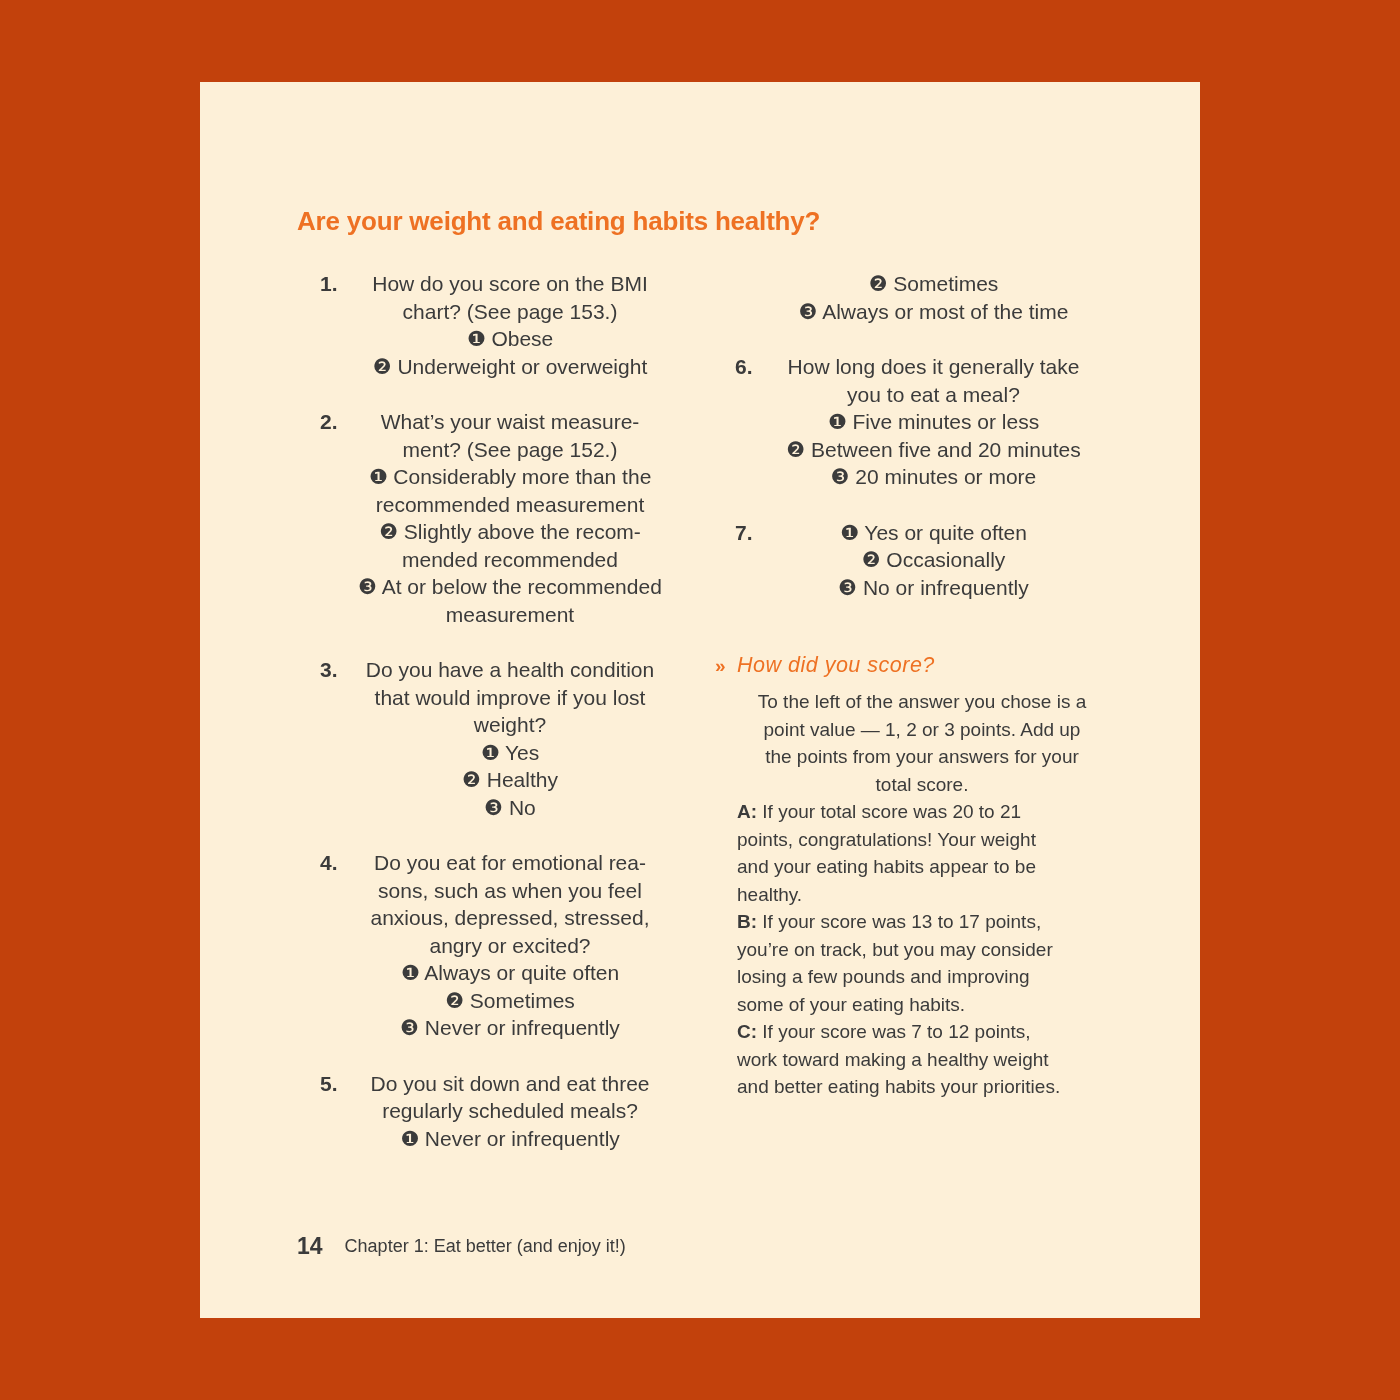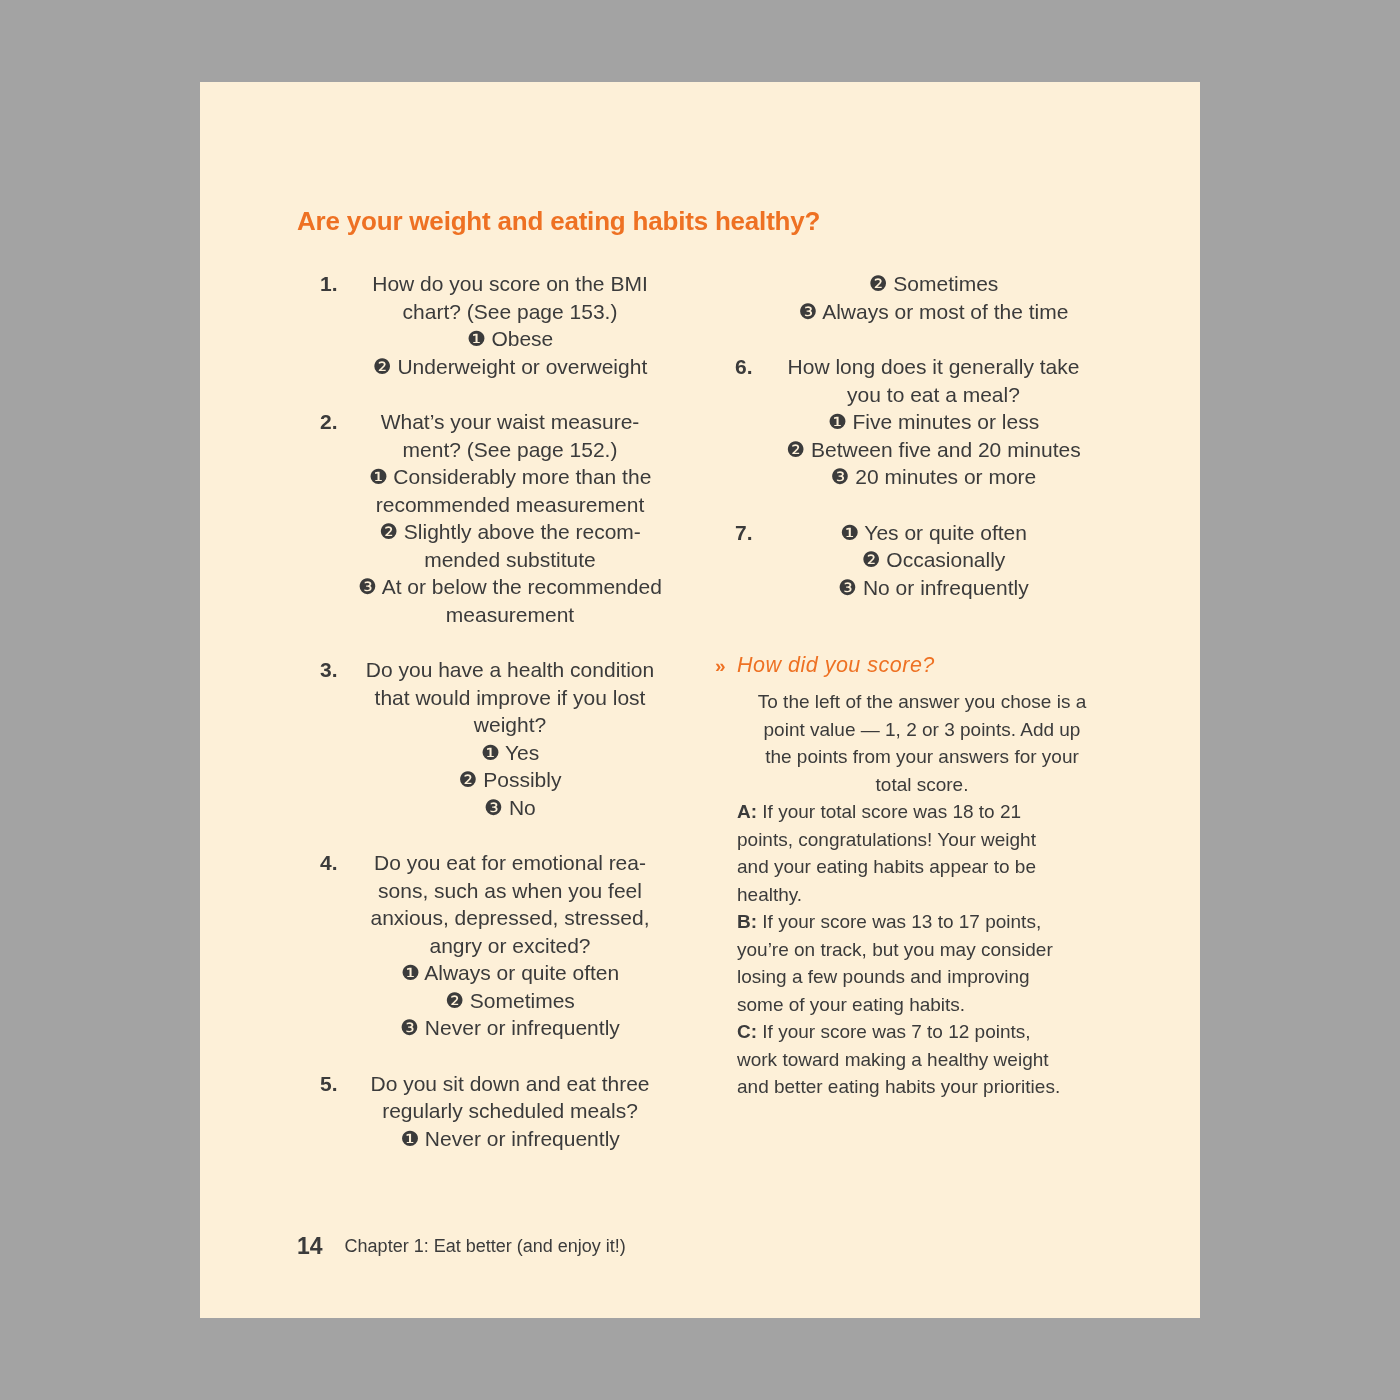--- a/index.html
+++ b/index.html
@@ -5,21 +5,21 @@
   html, body {
     margin: 0;
     padding: 0;
     background: #e6e6e7;
     font-family: "Liberation Sans", "DejaVu Sans", sans-serif;
   }
   .canvas {
     position: relative;
     width: 1400px;
     height: 1400px;
-    background: #a3a3a3;
+    background: #c2410c;
     overflow: hidden;
   }
   .page {
     position: absolute;
     left: 200px;
     top: 82px;
     width: 1000px;
     height: 1236px;
     background: #fdf0d8;
     box-sizing: border-box;
@@ -123,34 +123,34 @@
         </div>
 
         <div class="q">
           <div class="qnum">2.</div>
           <div class="qbody">
             <div class="qtext pre">What’s your waist measure-
 ment? (See page 152.)</div>
             <div class="opt pre">❶ Considerably more than the
 recommended measurement</div>
             <div class="opt pre">❷ Slightly above the recom-
-mended substitute</div>
+mended recommended</div>
             <div class="opt pre">❸ At or below the recommended
 measurement</div>
           </div>
         </div>
 
         <div class="q">
           <div class="qnum">3.</div>
           <div class="qbody">
             <div class="qtext pre">Do you have a health condition
 that would improve if you lost
 weight?</div>
             <div class="opt pre">❶ Yes</div>
-            <div class="opt pre">❷ Possibly</div>
+            <div class="opt pre">❷ Healthy</div>
             <div class="opt pre">❸ No</div>
           </div>
         </div>
 
         <div class="q">
           <div class="qnum">4.</div>
           <div class="qbody">
             <div class="qtext pre">Do you eat for emotional rea-
 sons, such as when you feel
 anxious, depressed, stressed,
@@ -201,21 +201,21 @@
             <div class="opt pre">❸ No or infrequently</div>
           </div>
         </div>
 
         <div class="score">
           <div class="score-heading"><span class="score-marker">»</span><span class="score-heading-text">How did you score?</span></div>
           <p class="pre">To the left of the answer you chose is a
 point value — 1, 2 or 3 points. Add up
 the points from your answers for your
 total score.</p>
-          <p><b>A:</b> <span class="pre">If your total score was 18 to 21
+          <p><b>A:</b> <span class="pre">If your total score was 20 to 21
 points, congratulations! Your weight
 and your eating habits appear to be
 healthy.</span></p>
           <p><b>B:</b> <span class="pre">If your score was 13 to 17 points,
 you’re on track, but you may consider
 losing a few pounds and improving
 some of your eating habits.</span></p>
           <p><b>C:</b> <span class="pre">If your score was 7 to 12 points,
 work toward making a healthy weight
 and better eating habits your priorities.</span></p>

